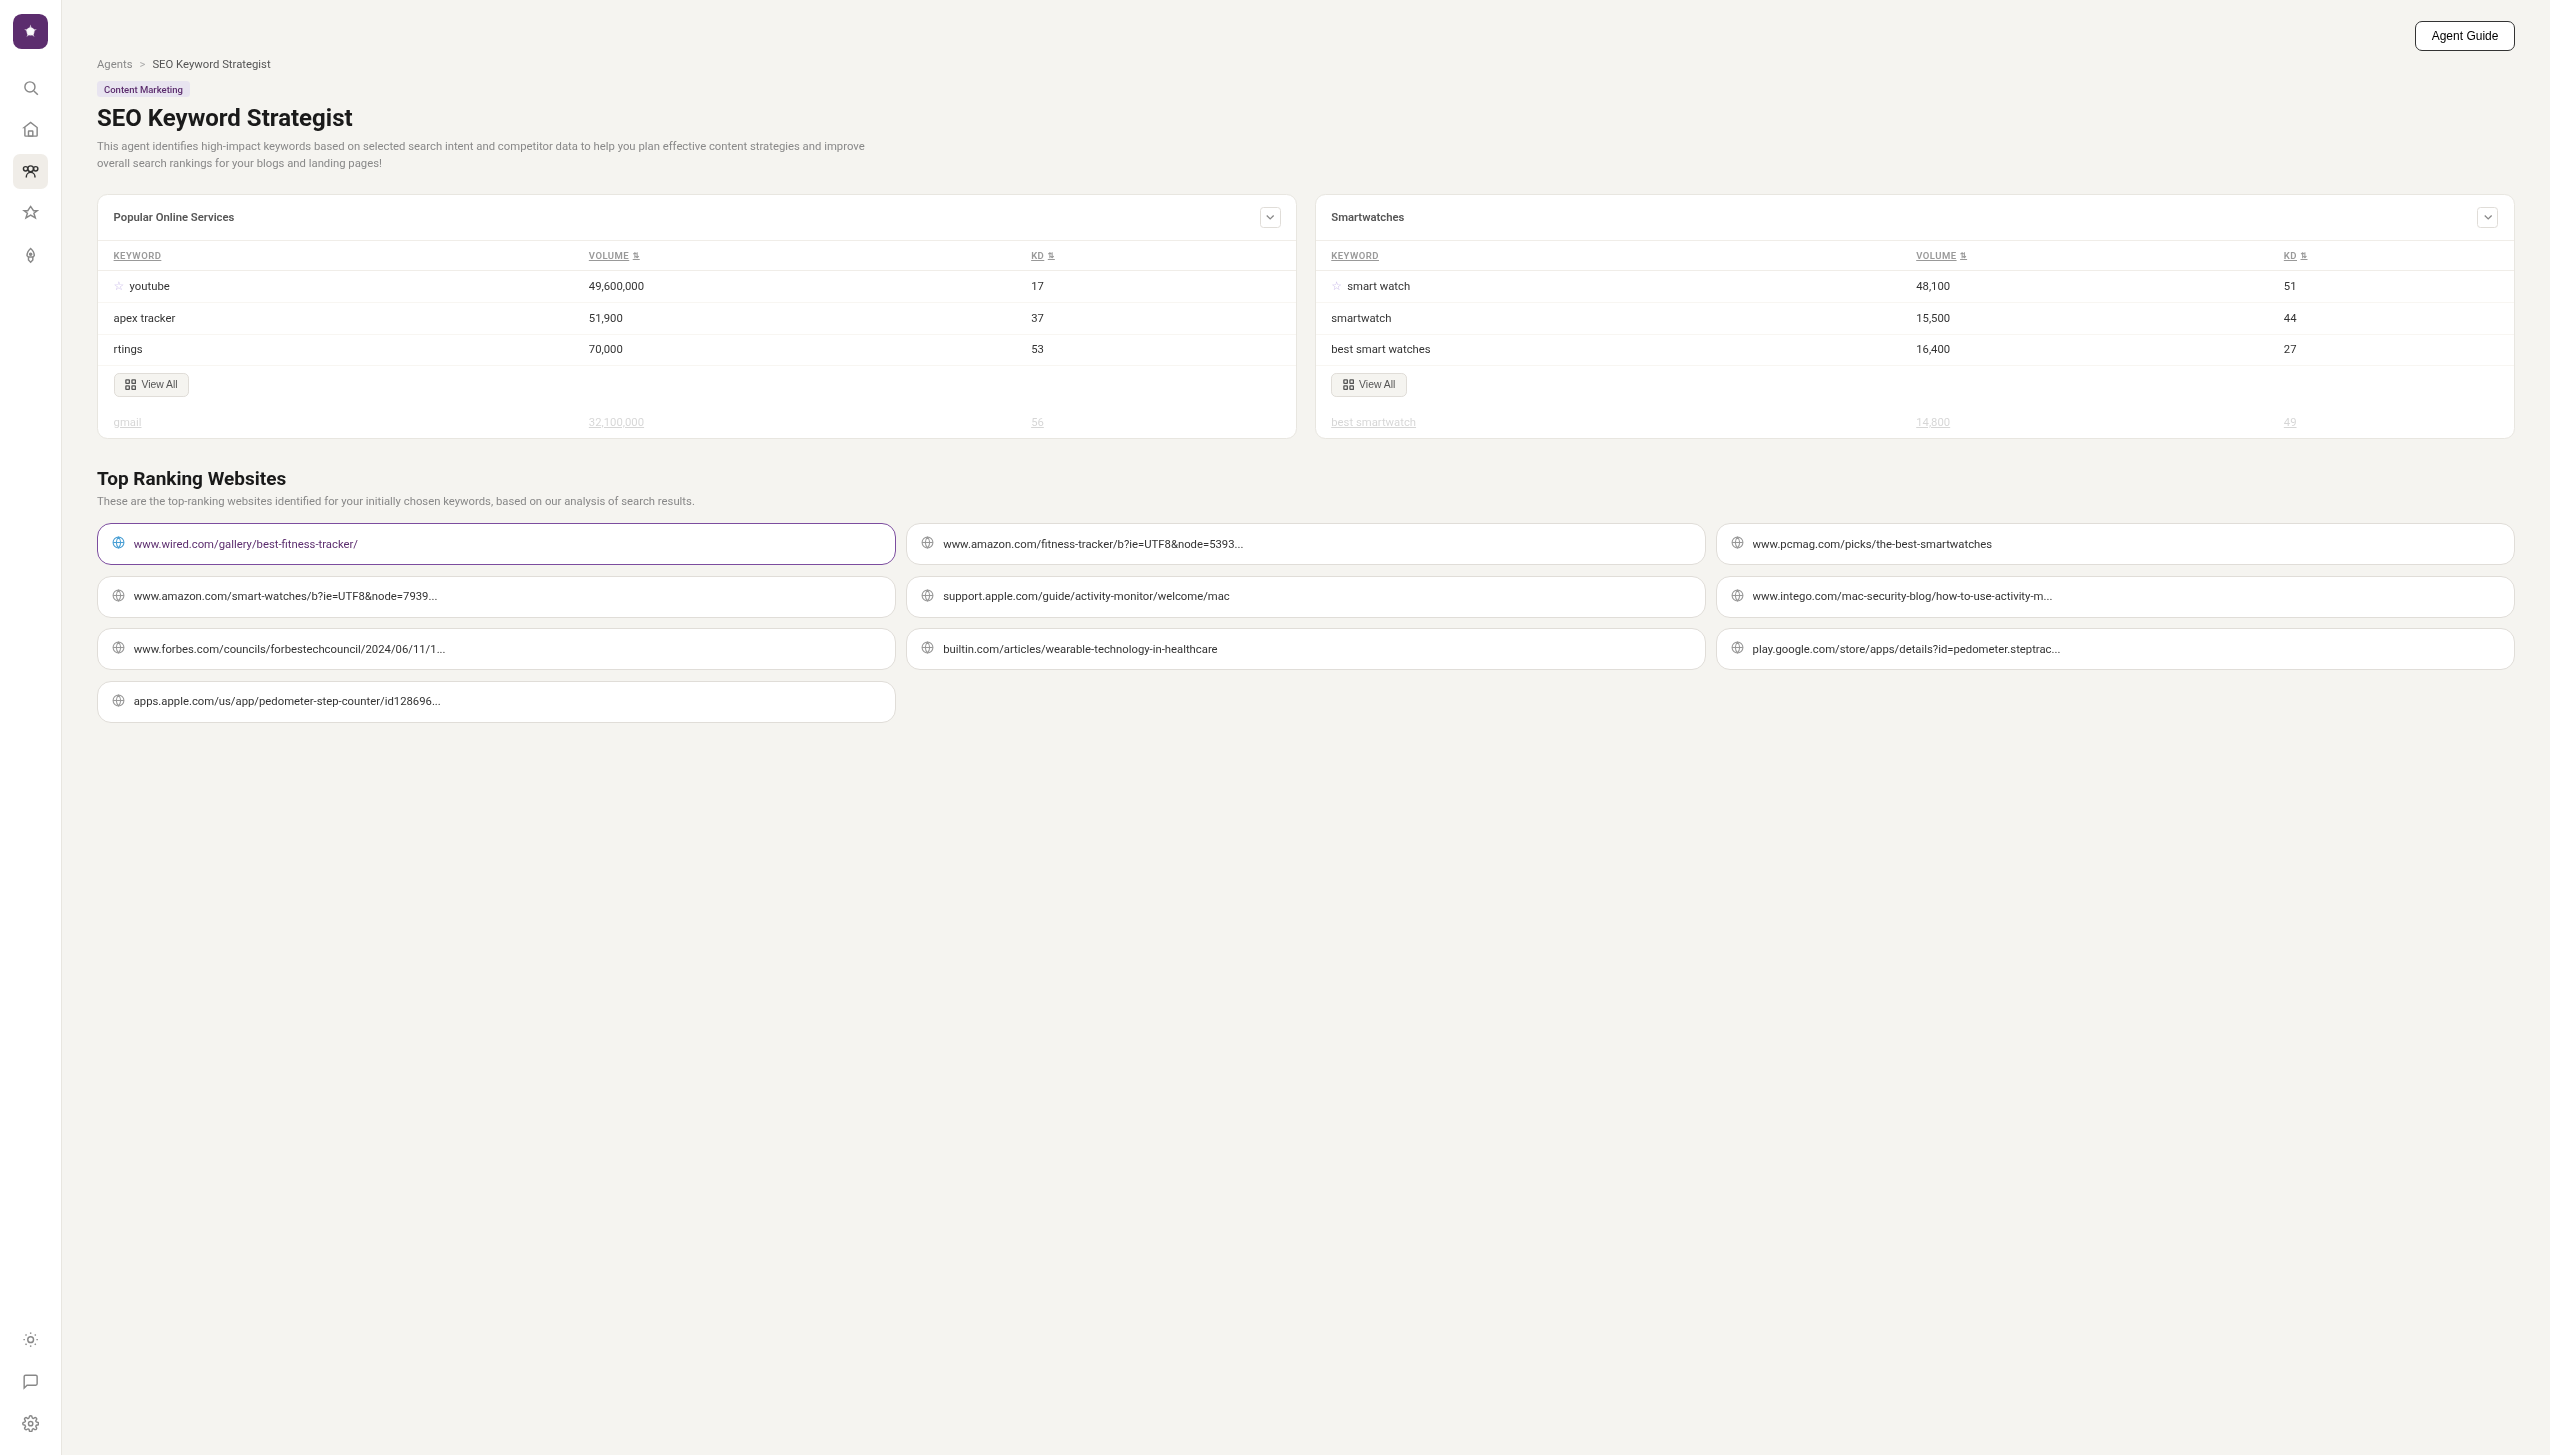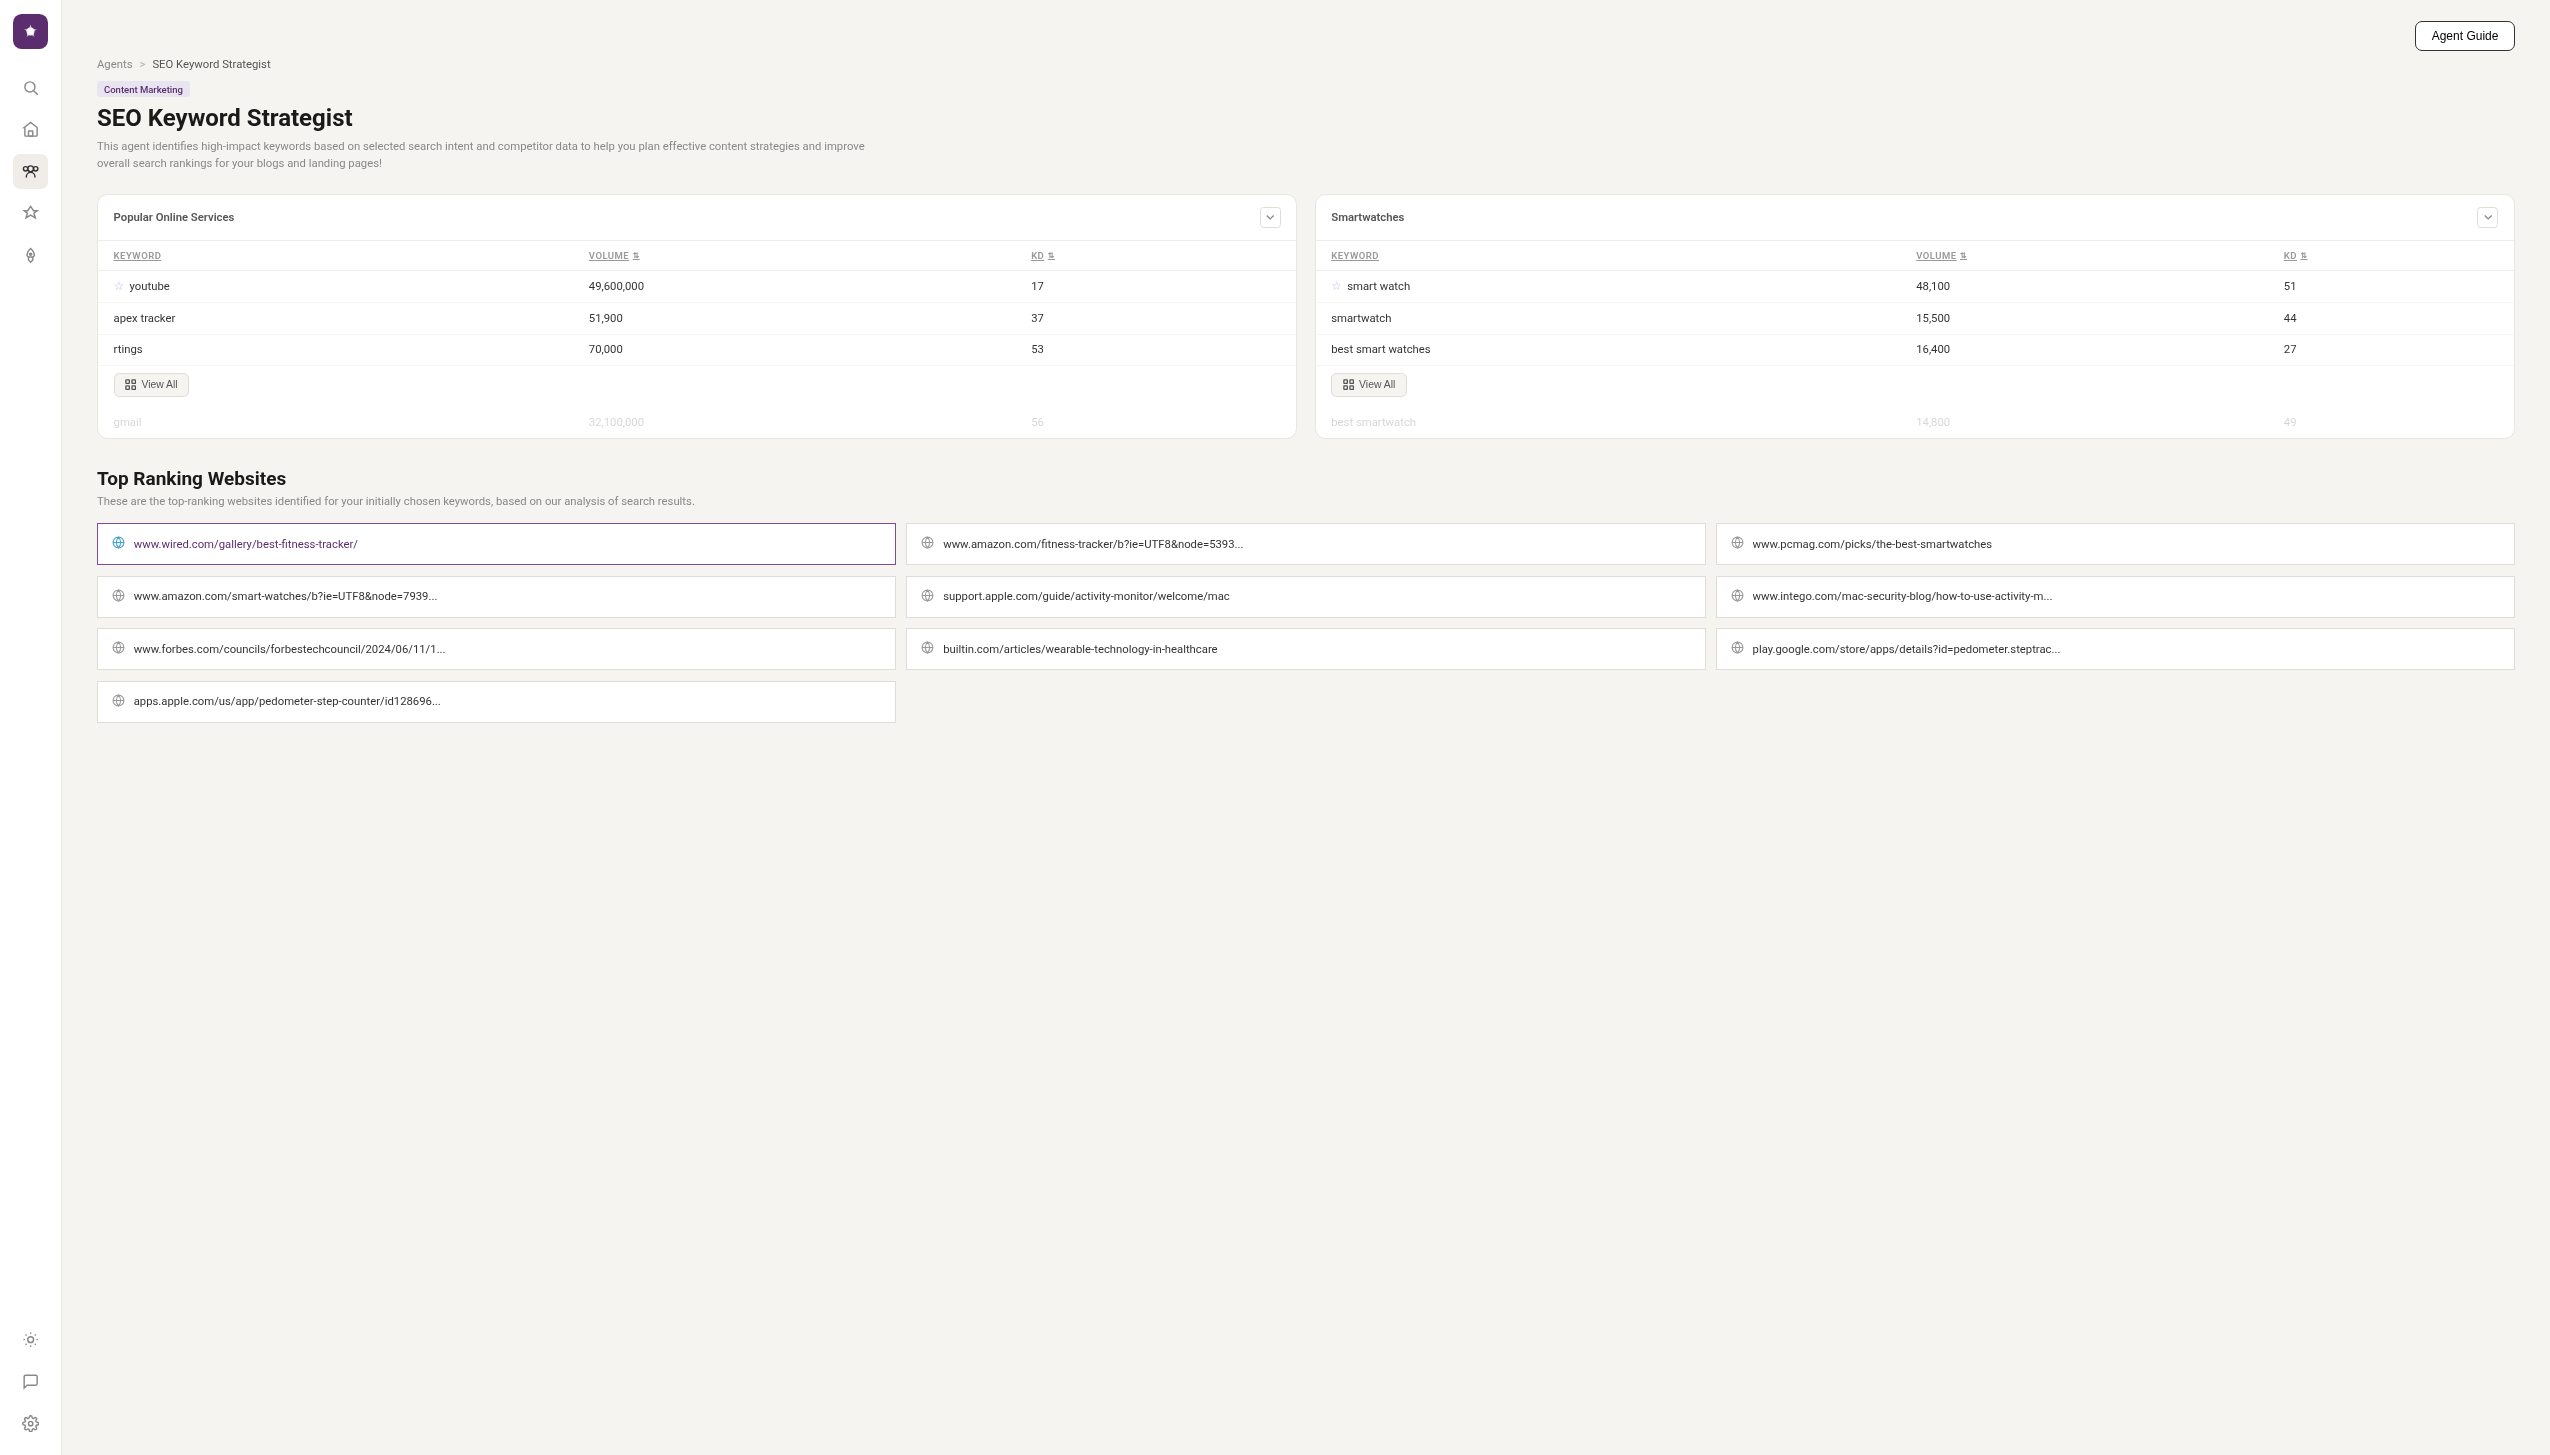--- a/index.html
+++ b/index.html
@@ -171,20 +171,21 @@
     }
     .kw-table td {
       padding: 8.7px 15.6px;
       font-size: 11.3px;
       color: #333;
       border-bottom: 0.9px solid #f8f6f2;
     }
     .kw-table tr:last-child td {
       border-bottom: none;
       opacity: 0.5;
+      text-decoration: underline;
     }
     .star-icon { color: #c8b8e8; font-size: 12px; }
 
     .view-all-row td {
       padding: 0 !important;
       border: none !important;
     }
     .view-all-wrapper {
       padding: 7px 15.6px 10.4px;
     }
@@ -214,21 +215,21 @@
       color: #888;
       margin-bottom: 15.6px;
     }
     .websites-grid {
       display: grid;
       grid-template-columns: 1fr 1fr 1fr;
       gap: 10.4px;
     }
     .website-card {
       background: #fff;
-      border-radius: 0;
+      border-radius: 14px;
       border: 1.3px solid #e0ddd8;
       padding: 12px 14px;
       display: flex;
       align-items: center;
       gap: 8.7px;
       cursor: pointer;
       font-size: 11.3px;
       color: #333;
       transition: background 0.15s;
     }

